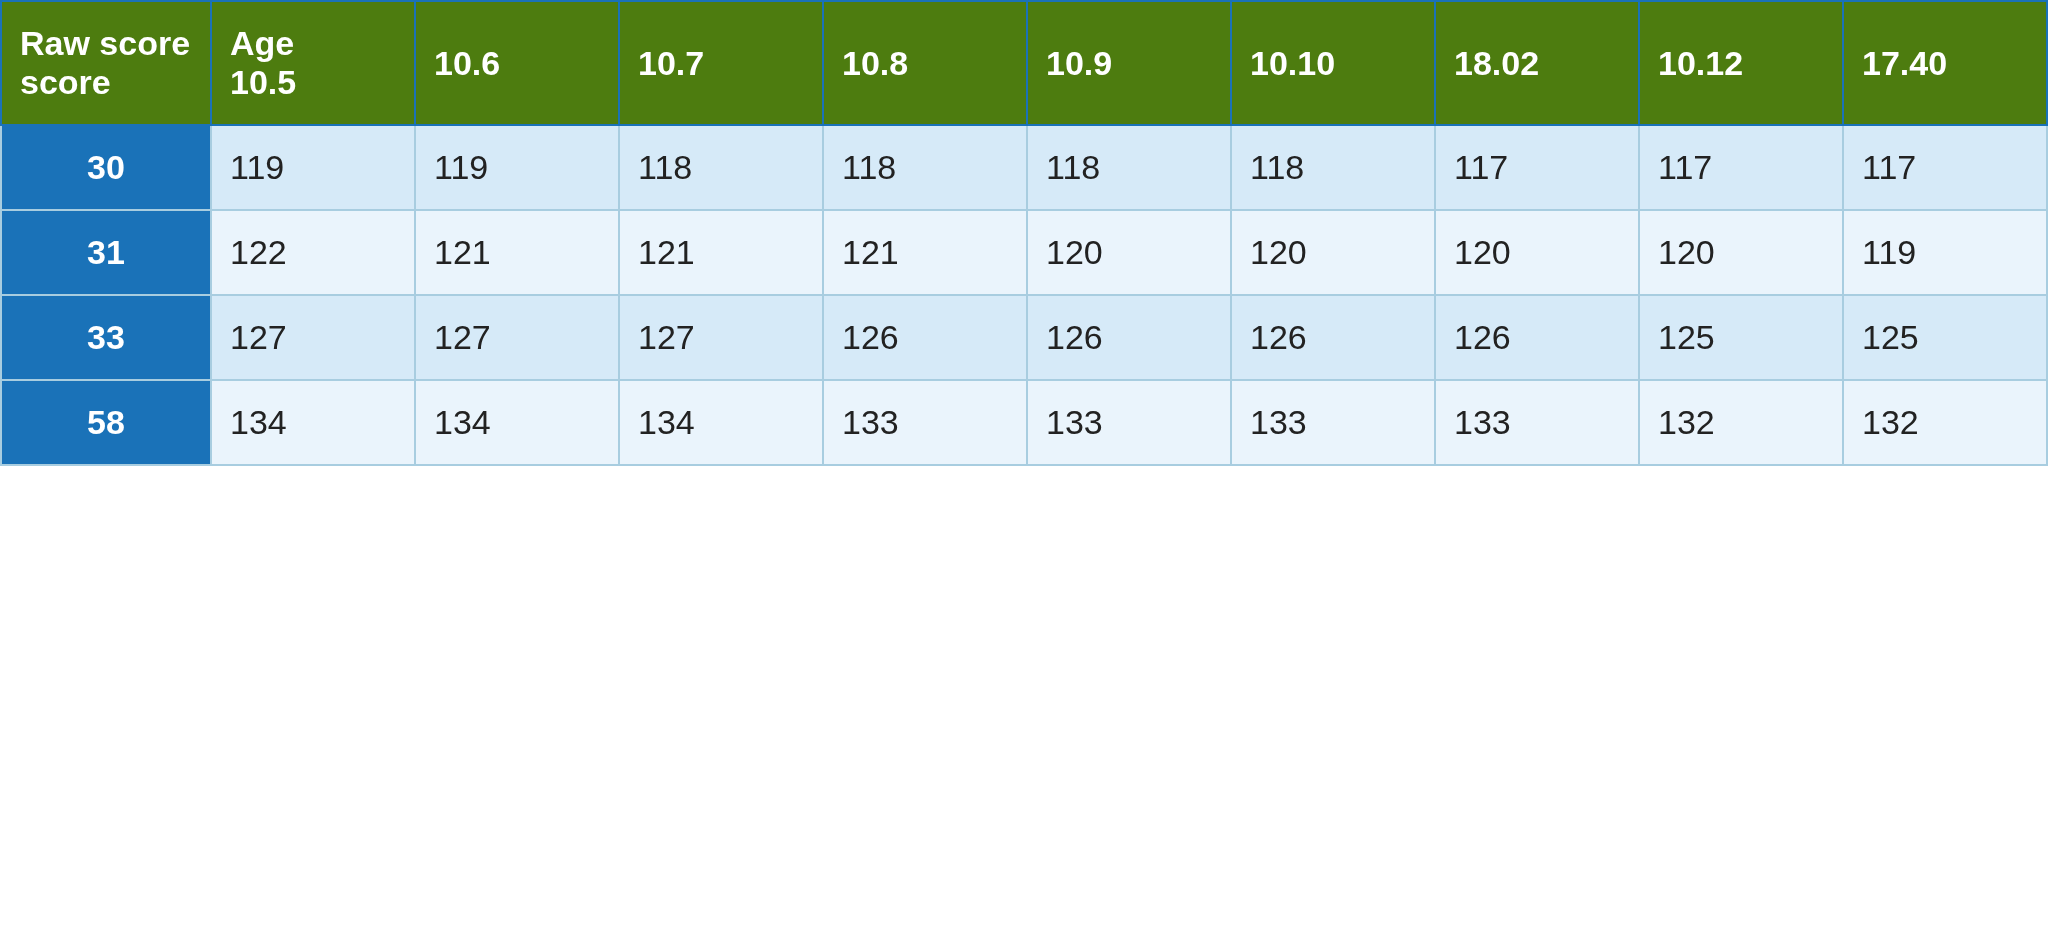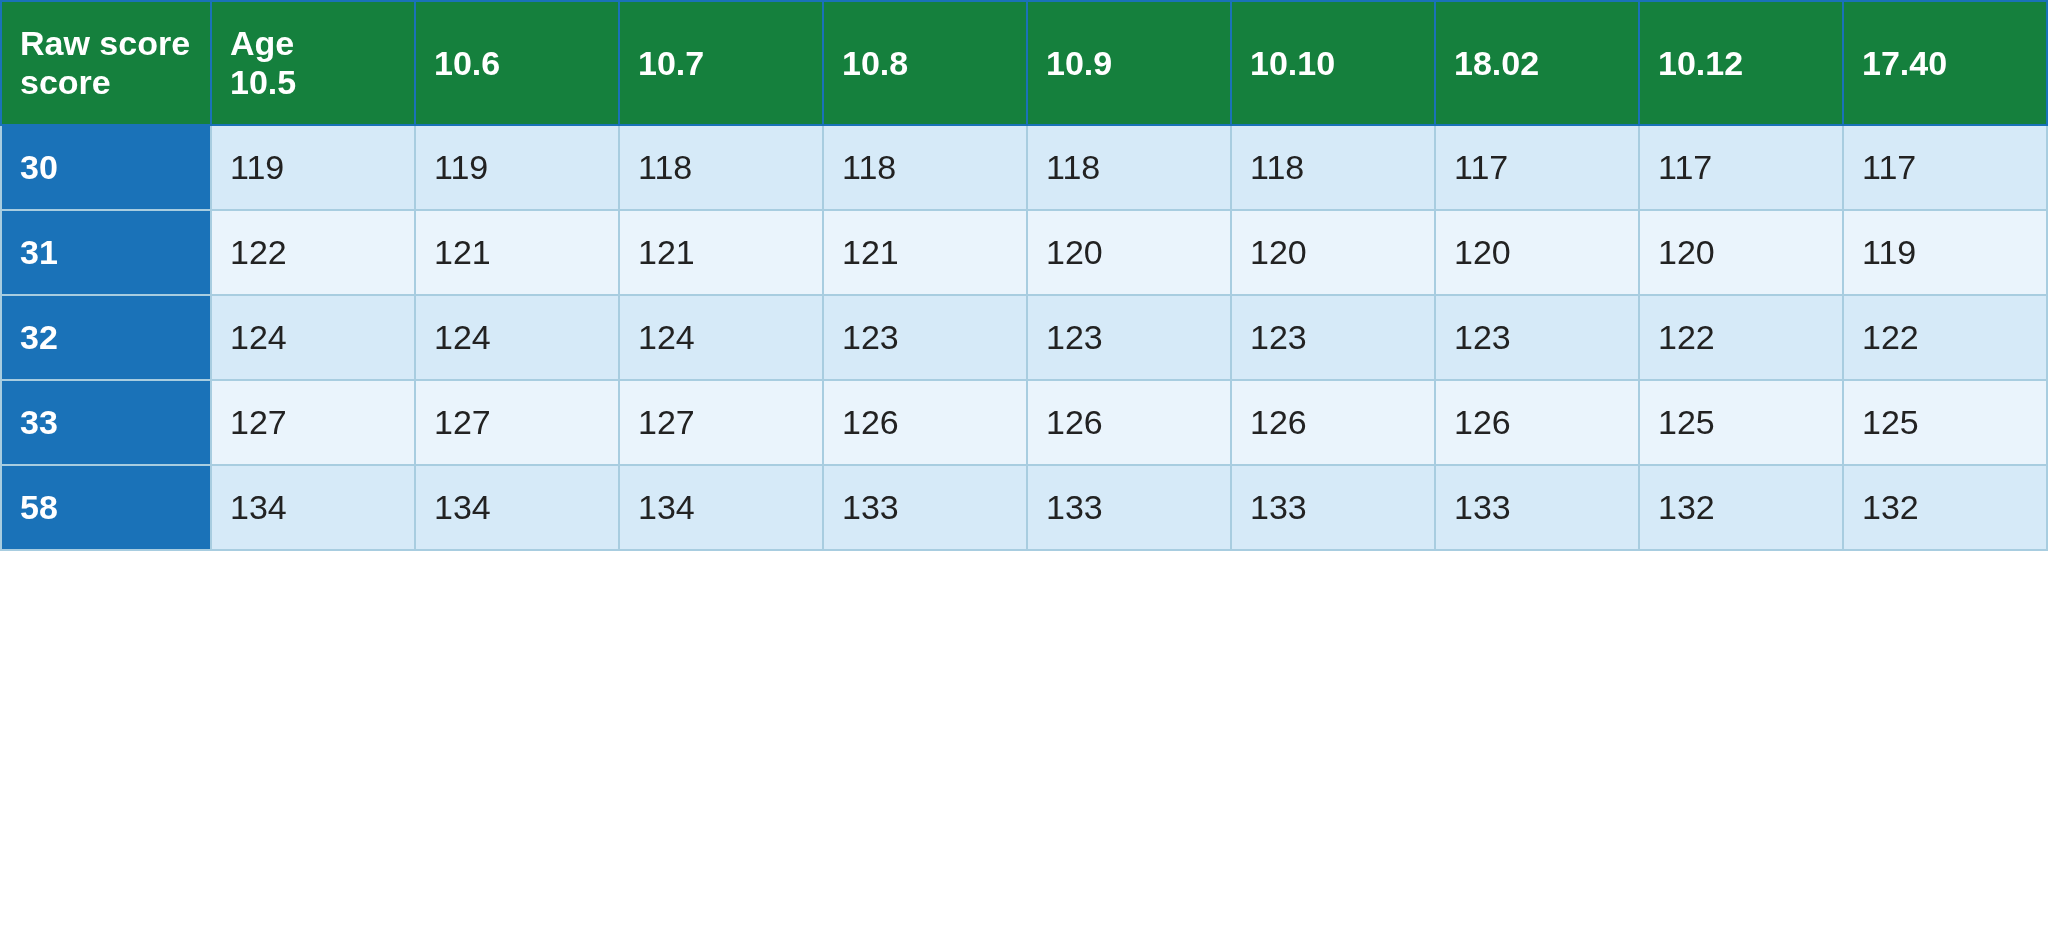--- a/index.html
+++ b/index.html
@@ -22,21 +22,21 @@
       min-height: 944px;
     }
 
     table {
       width: 100%;
       border-collapse: collapse;
       table-layout: fixed;
     }
 
     thead tr {
-      background-color: #15803d;
+      background-color: #4d7c0f;
     }
 
     thead th {
       color: #fff;
       font-weight: bold;
       font-size: 34px;
       padding: 22px 18px;
       text-align: left;
       border: 2px solid #1a72b8;
     }
@@ -58,21 +58,21 @@
       padding: 22px 18px;
       border: 2px solid #a8cde0;
       text-align: left;
       color: #222;
     }
 
     tbody td:first-child {
       background-color: #1a72b8;
       color: #fff;
       font-weight: bold;
-      text-align: left;
+      text-align: center;
     }
   </style>
 </head>
 <body>
 
 <div class="table-wrapper">
   <table>
     <thead>
       <tr>
         <th>
@@ -112,32 +112,20 @@
           <td>121</td>
           <td>121</td>
           <td>121</td>
           <td>120</td>
           <td>120</td>
           <td>120</td>
           <td>120</td>
           <td>119</td>
         </tr>
         <tr>
-          <td>32</td>
-          <td>124</td>
-          <td>124</td>
-          <td>124</td>
-          <td>123</td>
-          <td>123</td>
-          <td>123</td>
-          <td>123</td>
-          <td>122</td>
-          <td>122</td>
-        </tr>
-        <tr>
           <td>33</td>
           <td>127</td>
           <td>127</td>
           <td>127</td>
           <td>126</td>
           <td>126</td>
           <td>126</td>
           <td>126</td>
           <td>125</td>
           <td>125</td>

